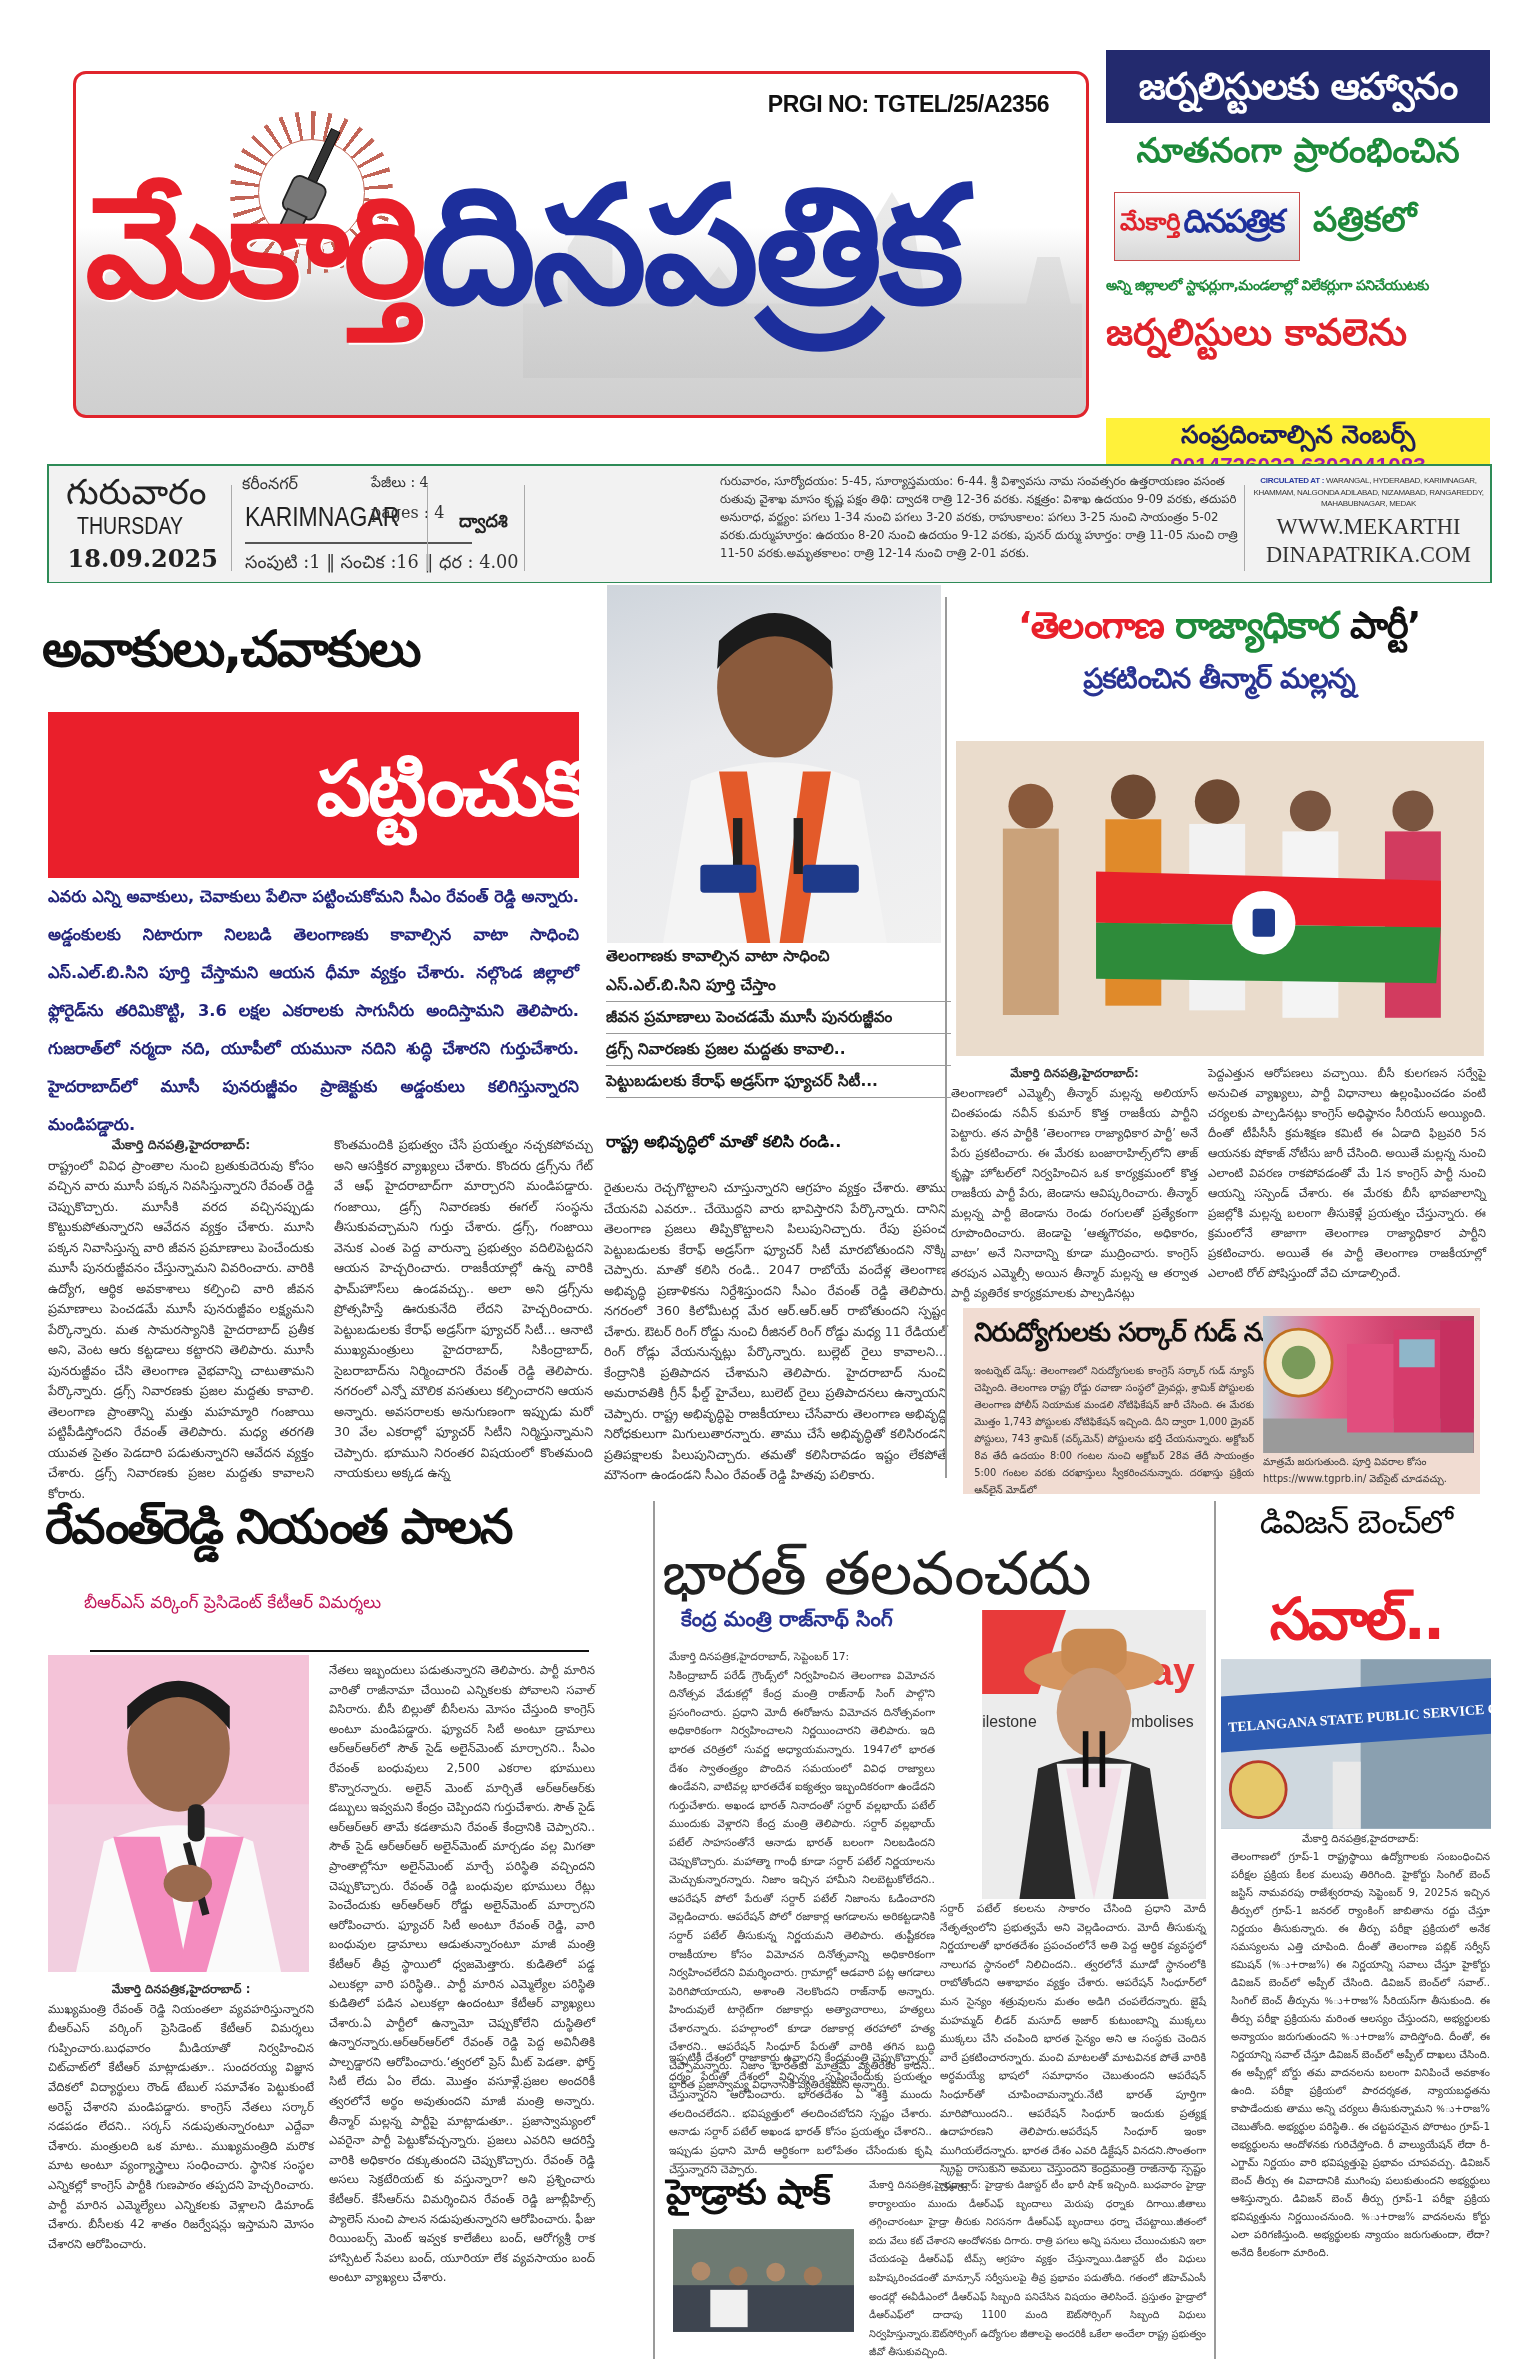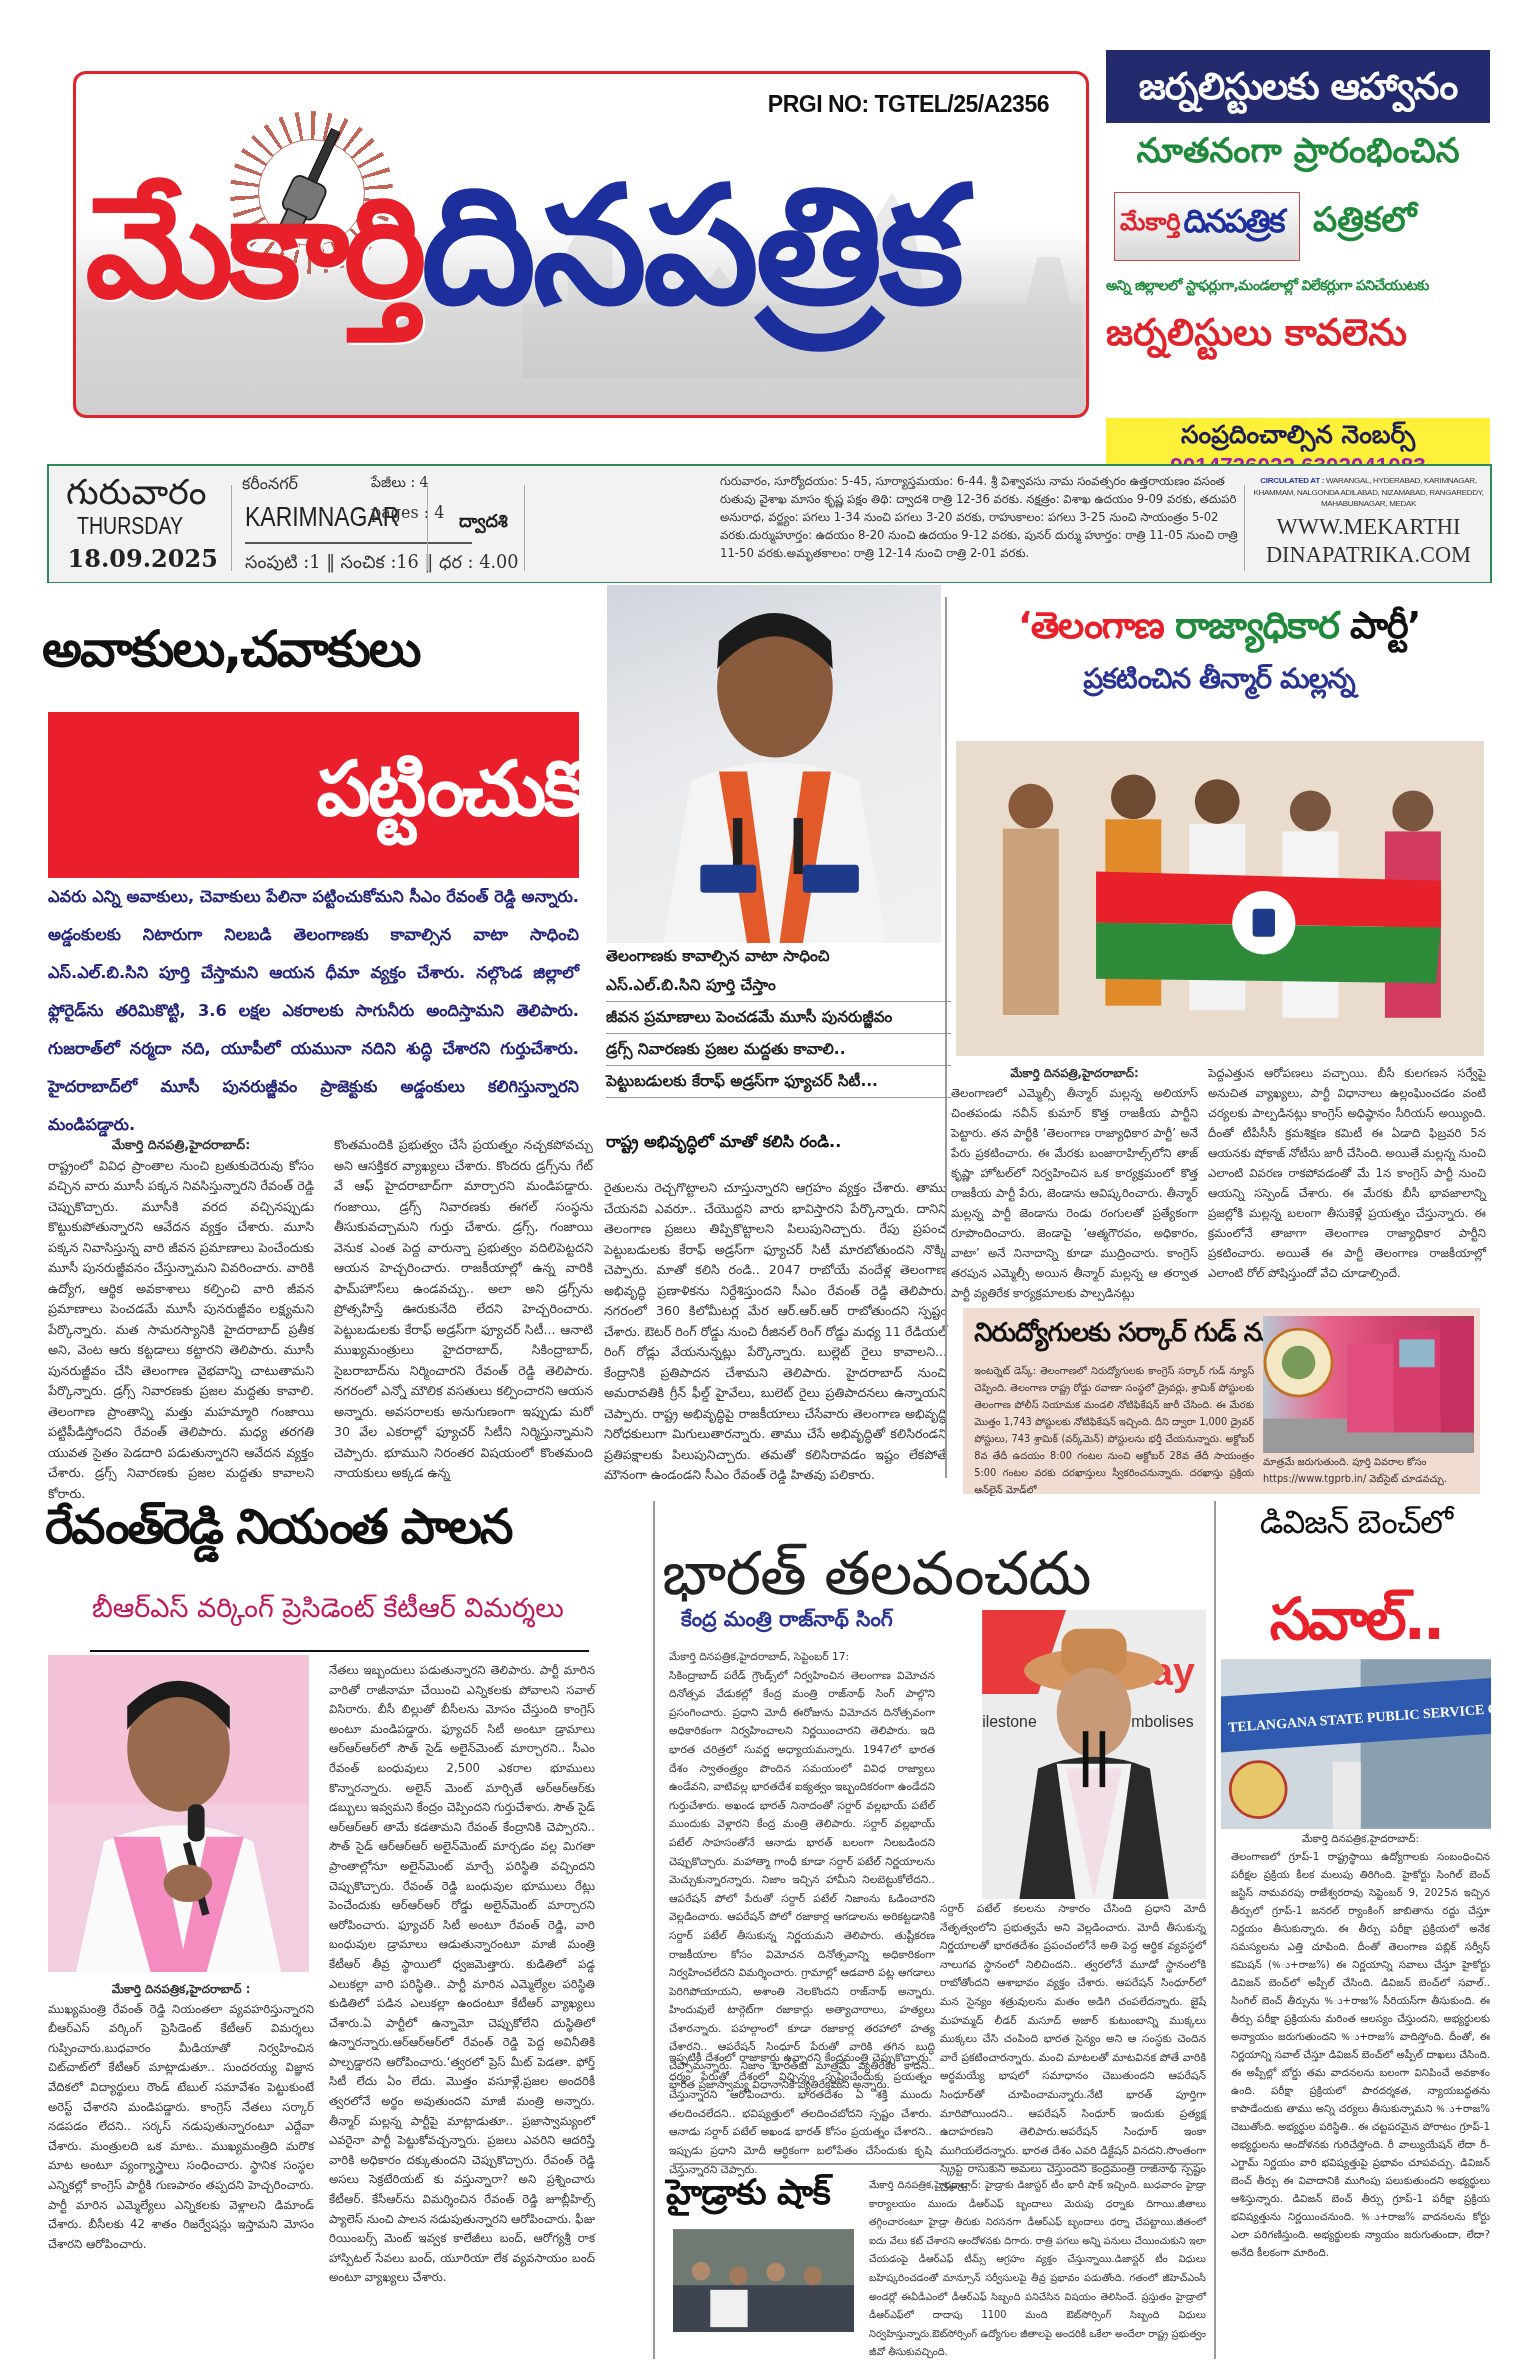--- a/index.html
+++ b/index.html
@@ -77,21 +77,21 @@
 
   
   #jobs { left: 963px; top: 1308px; width: 517px; height: 186px; background: #f1dcd2; }
   #jobs-title { left: 11.2px; top: 9.3px; font-weight: bold; font-size: 26px; color: #111; letter-spacing: -0.9px; }
   #jobs-text { left: 11.2px; top: 54px; width: 280px; font-size: 9.8px; line-height: 17px; color: #333; text-align: justify; }
   #jobs-photo { left: 300px; top: 7.5px; width: 211px; height: 137px; background: linear-gradient(90deg,#b9c7d2 0%,#e8648c 30%,#d14470 60%,#b33a5d 100%); }
   #jobs-caption { left: 300px; top: 145px; width: 211px; font-size: 9.8px; line-height: 17px; color: #333; }
 
   
   #s3-title { left: 45px; top: 1498px; font-weight: bold; font-size: 48px; color: #111; letter-spacing: -2.3px; white-space: nowrap; }
-  #s3-sub { left: 92px; top: 1592px; font-size: 27px; color: #c2185b; white-space: nowrap; }
+  #s3-sub { left: 84px; top: 1592px; font-size: 17px; color: #c2185b; white-space: nowrap; }
   #s3-rule { left: 90px; top: 1650px; width: 499px; height: 1.9px; background: #111; }
   #s3-photo { left: 48px; top: 1655px; width: 261px; height: 317px; background: linear-gradient(#f4d6e6, #fff); }
   #s3-col1 { left: 48px; top: 1980px; width: 266px; font-size: 11.7px; line-height: 19.6px; }
   #s3-col2 { left: 329px; top: 1661px; width: 266px; font-size: 11.7px; line-height: 19.6px; }
 
   
   #s4-title { left: 662px; top: 1538px; font-family: "DejaVu Sans", sans-serif; font-size: 60px; color: #222; letter-spacing: -0.9px; white-space: nowrap; }
   #s4-sub { left: 681px; top: 1607px; font-weight: bold; font-size: 20.5px; color: #2a3492; }
   #s4-photo { left: 982px; top: 1610px; width: 224px; height: 289px; background: linear-gradient(#eceff2, #e6e0e0); }
   #s4-col1 { left: 669px; top: 1648px; width: 266px; font-size: 10.7px; line-height: 18.6px; }

